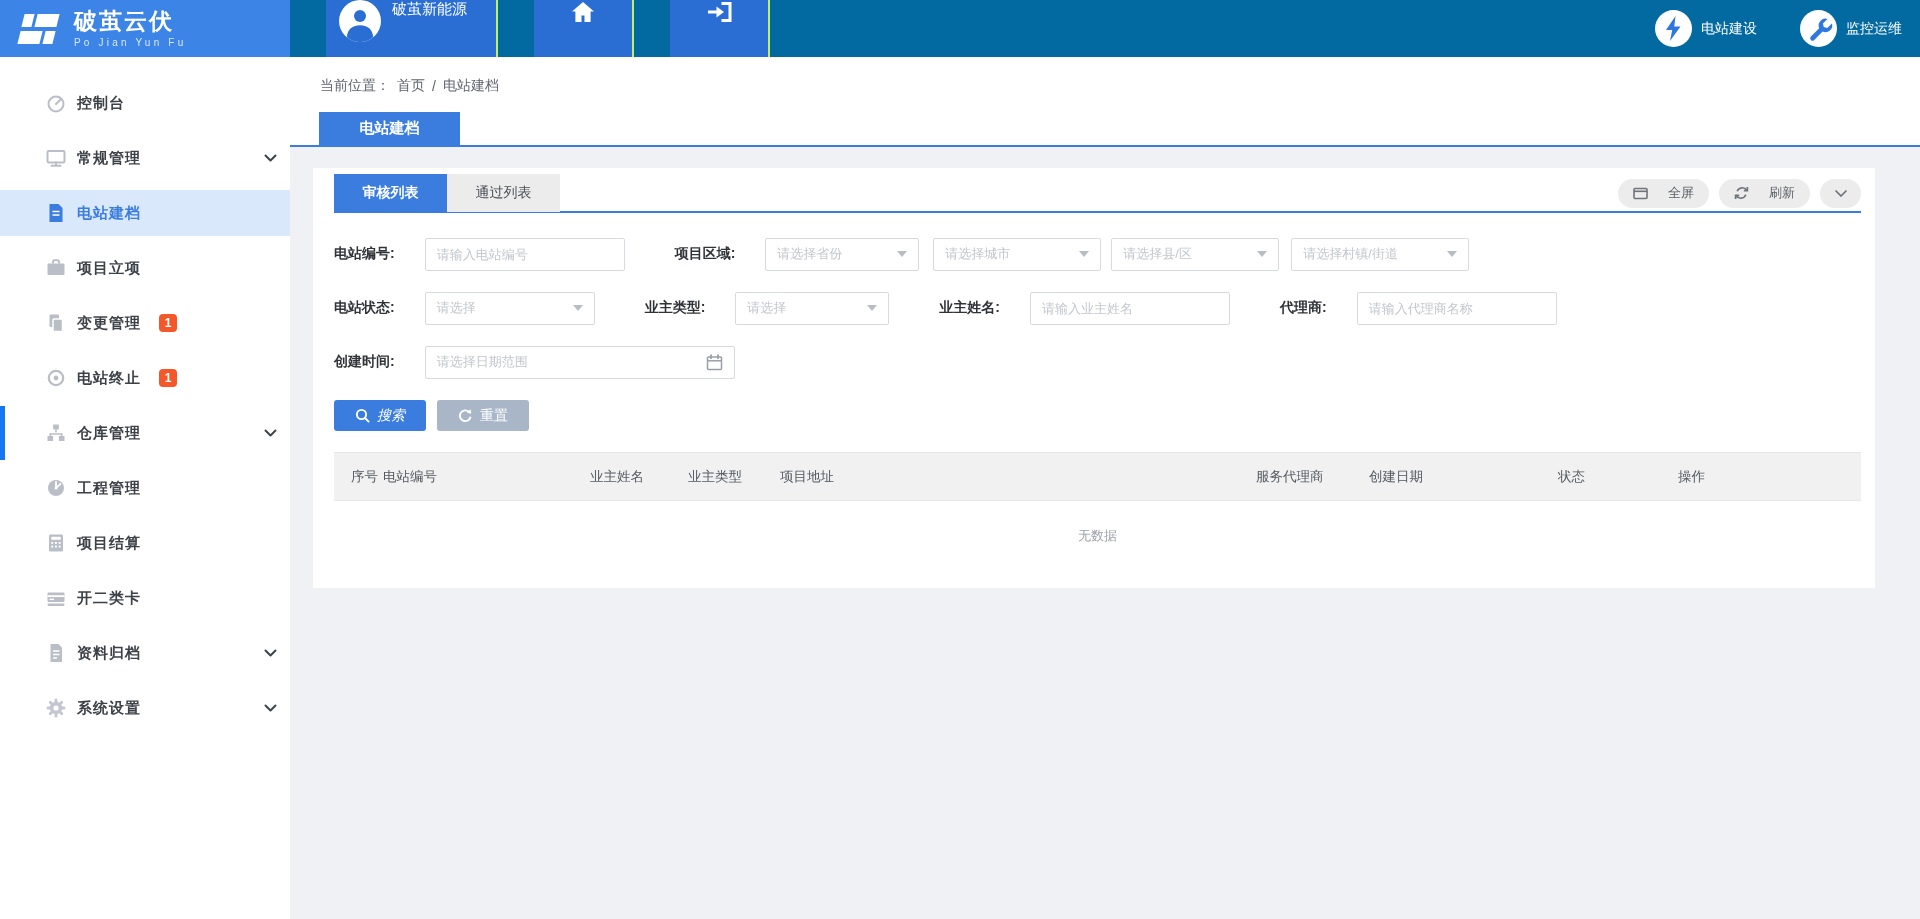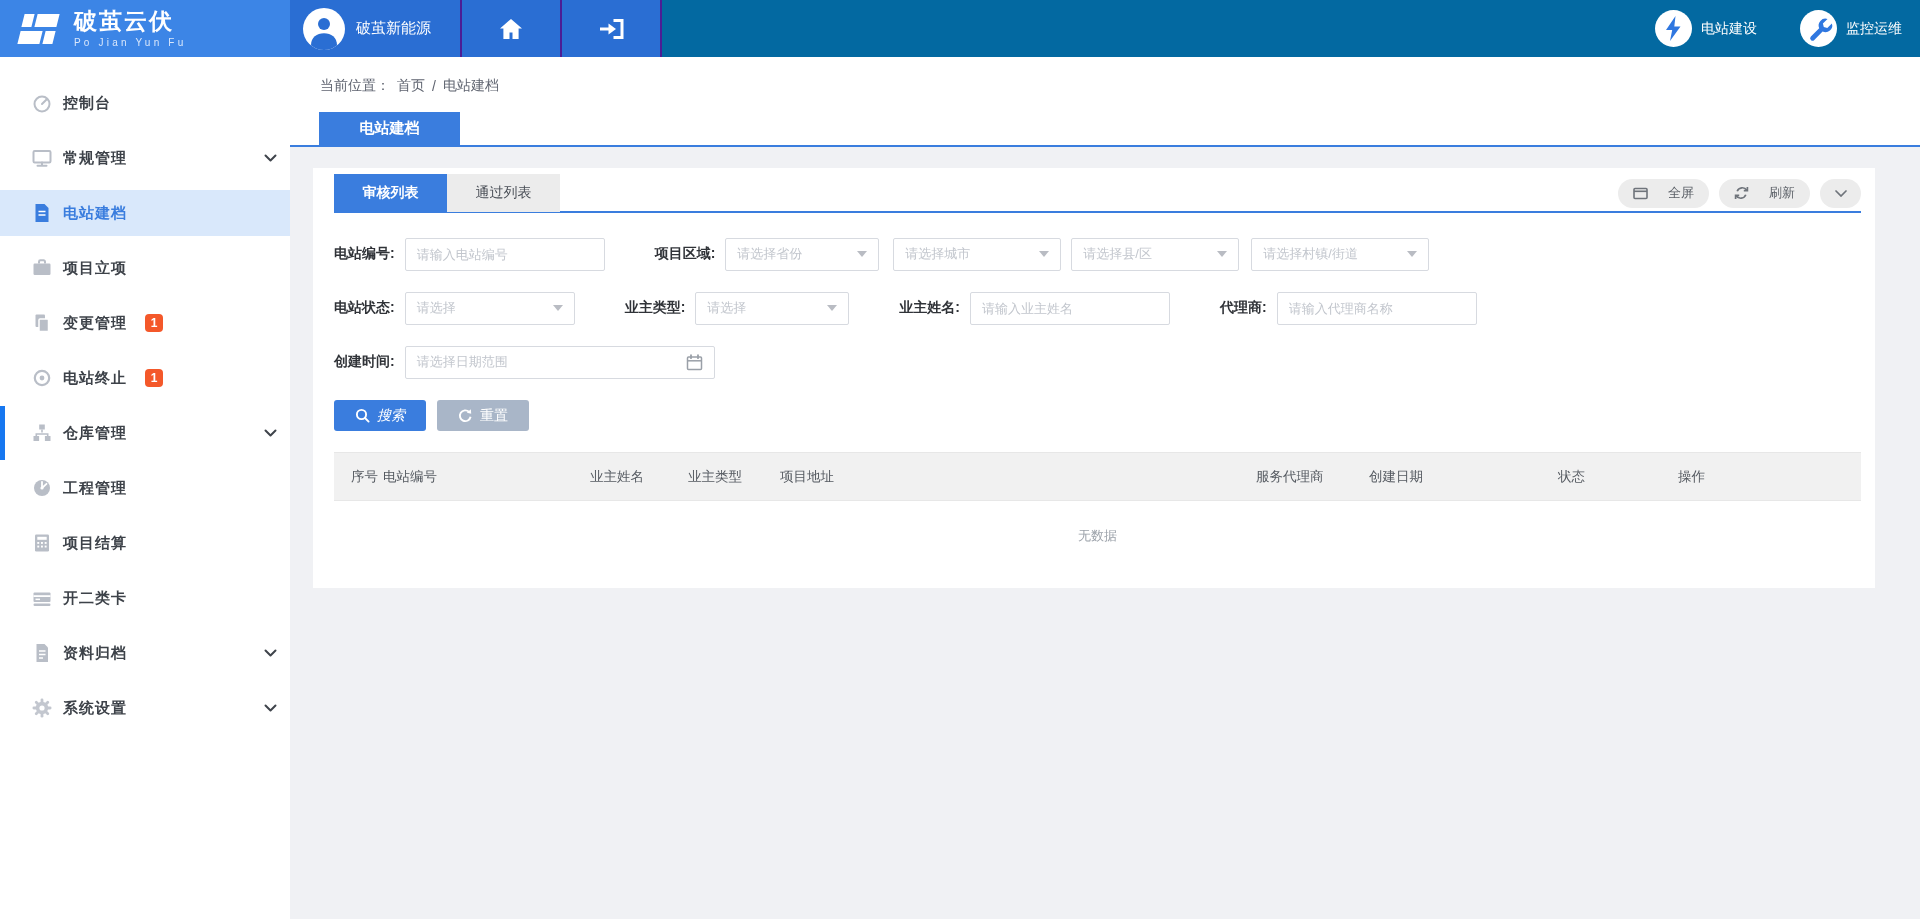--- a/index.html
+++ b/index.html
@@ -13,31 +13,31 @@
   .header { height:57px; display:flex; background:#0369a1; }
   .logo-area { width:290px; display:flex; align-items:center; padding-left:16px; background:#3c85e6; flex:none; cursor:pointer; }
   .logo-mark { position:relative; width:46px; height:34px; margin-right:12px; flex:none; }
   .logo-mark i { position:absolute; background:#fff; transform:skewX(-14deg); }
   .lm1 { left:7px;  top:2px;  width:10px; height:13px; }
   .lm2 { left:20px; top:2px;  width:22px; height:13px; }
   .lm3 { left:3px;  top:19px; width:22px; height:13px; }
   .lm4 { left:28px; top:19px; width:10px; height:13px; }
   .logo-title { color:#fff; font-size:23px; font-weight:700; letter-spacing:2px; line-height:1; }
   .logo-sub { color:#d9e7fb; font-size:10px; letter-spacing:3.2px; margin-top:4px; }
-  .hseg { background:#2a6ed3; display:flex; align-items:center; justify-content:center; border-right:2px solid #4c1d95; cursor:pointer; }
+  .hseg { background:#2a6ed3; display:flex; align-items:flex-start; justify-content:center; border-right:2px solid #bef264; cursor:pointer;margin-left:36px; }
   .seg-user { width:172px; justify-content:flex-start; padding-left:13px; gap:11px; color:#fff; font-size:15px; }
   .seg-btn { width:100px; }
   .h-spacer { flex:1; }
   .h-module { display:flex; align-items:center; gap:9px; color:#fff; font-size:14px; cursor:pointer; }
   .h-module.m1 { margin-right:43px; }
   .h-module.m2 { margin-right:18px; }
   
   .body-row { display:flex; height:862px; }
   .sidebar { width:290px; background:#fff; padding-top:14px; flex:none; }
-  .s-item { position:relative; height:46px; margin-top:9px; display:flex; align-items:center; padding-left:31px; cursor:pointer; }
+  .s-item { position:relative; height:46px; margin-top:9px; display:flex; align-items:center; padding-left:45px; cursor:pointer; }
   .s-ico { width:22px; height:22px; margin-right:10px; display:flex; align-items:center; justify-content:center; flex:none; }
   .s-label { font-size:15px; font-weight:700; color:#3d4249; letter-spacing:1px; }
   .s-item.active { background:#d9e8fb; }
   .s-item.active .s-label { color:#3a7dde; }
   .s-item.accent::before { content:""; position:absolute; left:0; top:-4px; bottom:-4px; width:5px; background:#1677f0; }
   .s-badge { margin-left:18px; min-width:18px; height:18px; background:#f4582a; border-radius:4px; color:#fff; font-size:12px; font-weight:700; display:flex; align-items:center; justify-content:center; padding:0 4px; }
   .s-chev { position:absolute; right:13px; top:50%; transform:translateY(-50%); display:flex; }
   main { flex:1; display:flex; flex-direction:column; background:#f0f1f4; min-width:0; }
   
   .crumb-bar { height:90px; background:#fff; border-bottom:2px solid #3a7dde; display:flex; flex-direction:column; flex:none; }
@@ -51,21 +51,21 @@
   .tab { width:113px; height:38px; display:flex; align-items:center; justify-content:center; font-size:14px; color:#4a4f57; background:#ececec; cursor:pointer; }
   .tab.active { background:#3a7dde; color:#fff; font-weight:700; }
   .toolbar { margin-left:auto; display:flex; gap:10px; align-items:center; }
   .pill { height:29px; border-radius:15px; background:#ececec; display:flex; align-items:center; gap:20px; padding:0 15px; font-size:13px; color:#5a5f66; cursor:pointer; }
   .pill.sm { width:41px; justify-content:center; padding:0; }
   
   .filters { margin-top:25px; }
   .frow { display:flex; align-items:center; height:32px; margin-bottom:22px; }
   .fgroup { display:flex; align-items:center; }
   .flabel { font-size:14px; font-weight:700; color:#303338; margin-right:10px; white-space:nowrap; }
-  .tbox { height:33px; border:1px solid #d7dae0; border-radius:2px; display:flex; align-items:center; padding:0 11px; font-size:13px; background:#fff; }
+  .tbox { height:33px; border:1px solid #d7dae0; border-radius:2px; display:flex; align-items:center; padding:0 11px; font-size:13px; background:#fff;margin-left:20px; }
   input.tbox { outline:none; color:#333; width:100%; }
   input.tbox::placeholder { color:#c2c6cd; }
   .sel { justify-content:space-between; color:#c2c6cd; cursor:pointer; }
   .caret { width:0; height:0; border-left:5px solid transparent; border-right:5px solid transparent; border-top:6px solid #b9bcc3; margin-left:8px; flex:none; }
   .w170{width:170px} .w154{width:154px} .w168{width:168px} .w178{width:178px} .w181{width:181px} .w310{width:310px}
   .ml50{margin-left:50px} .ml14{margin-left:14px} .ml10{margin-left:10px} .ml12{margin-left:12px}
   
   .btn-row { display:flex; gap:11px; margin-top:7px; }
   .btn { height:31px; width:92px; border:none; border-radius:3px; color:#fff; font-size:14px; display:flex; align-items:center; justify-content:center; gap:7px; cursor:pointer; font-family:inherit; }
   .btn.search { background:#3a7dde;font-style:italic; }

